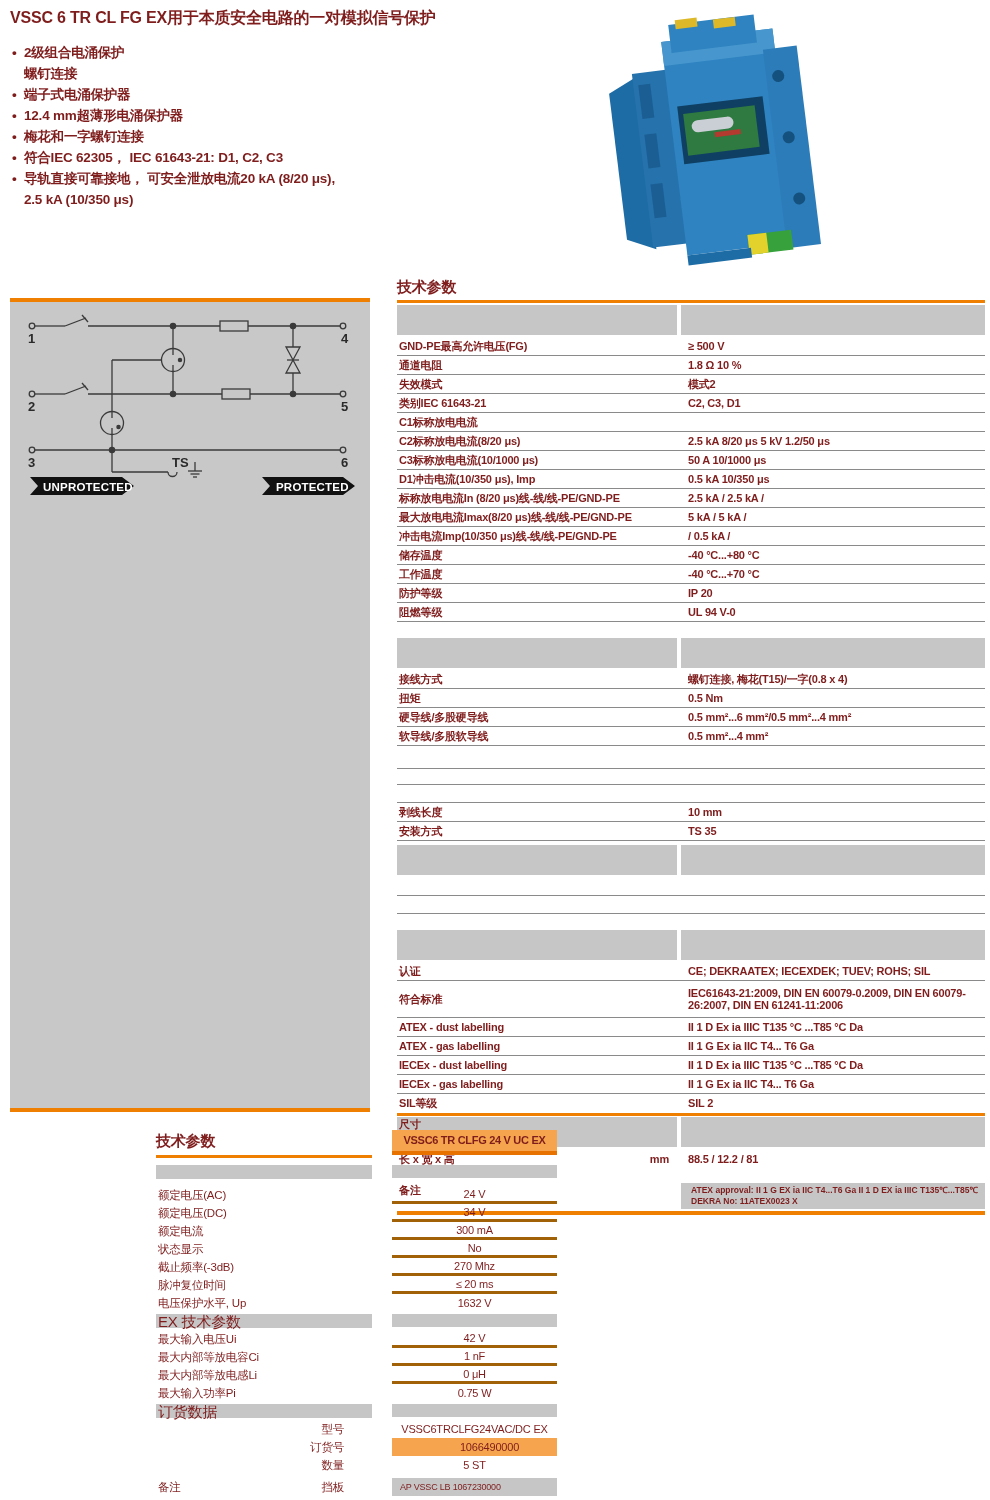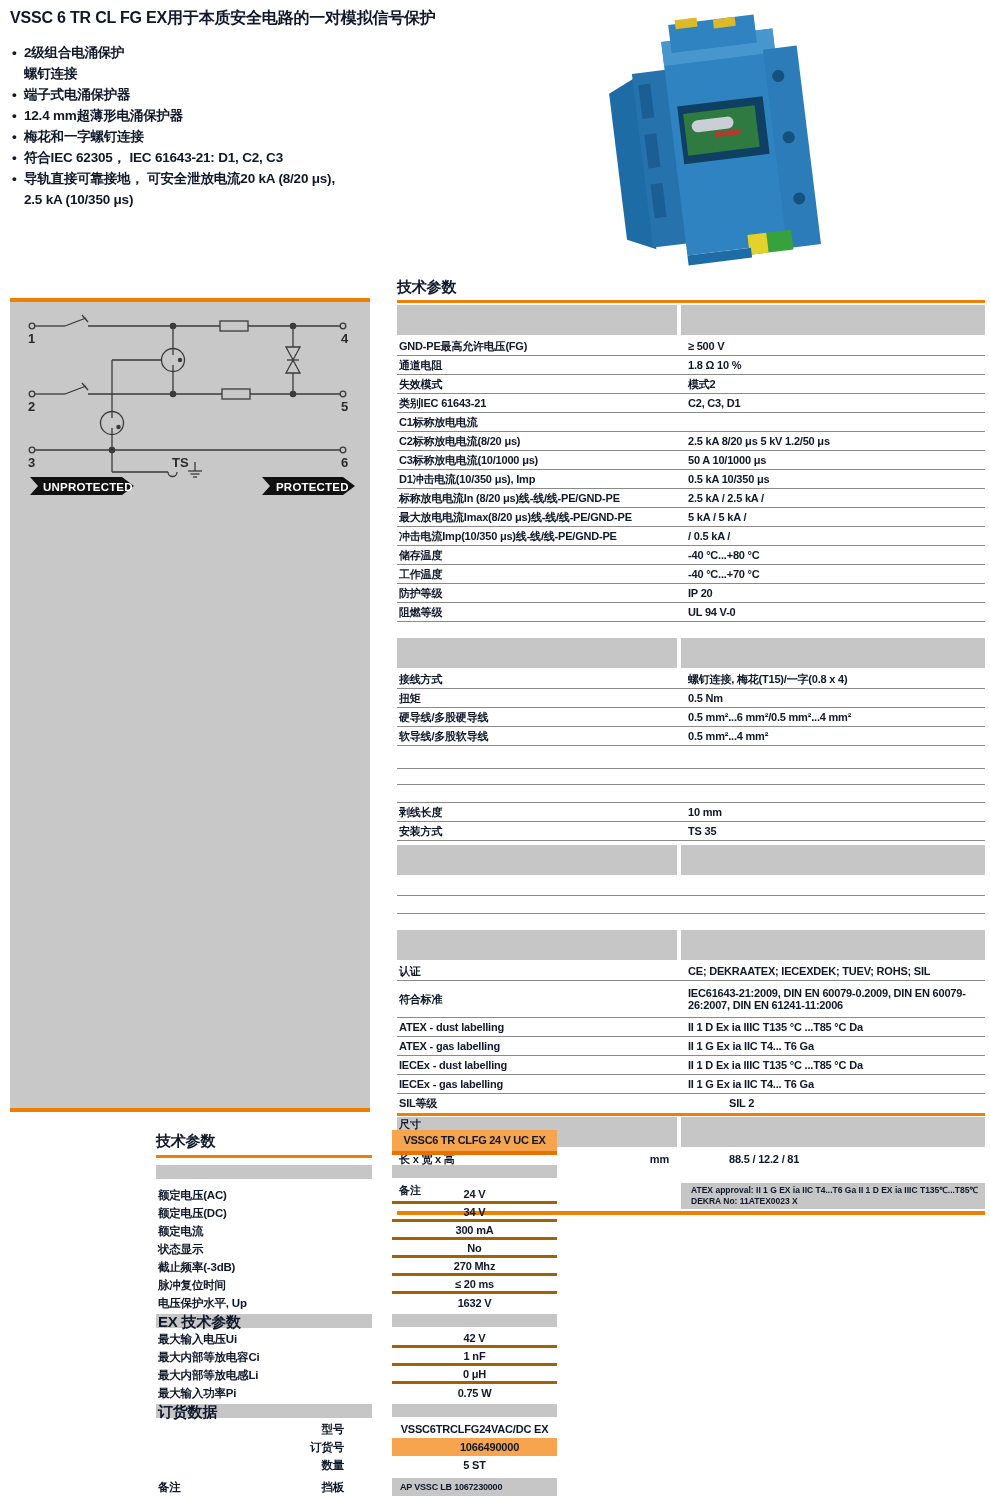--- a/index.html
+++ b/index.html
@@ -1,17 +1,17 @@
 <!DOCTYPE html>
 <html><head>
 <meta charset="utf-8">
 <style>
   html,body{margin:0;padding:0;background:#fff;}
   .page{position:relative;width:990px;height:1500px;background:#ffffff;
-        font-family:"Liberation Sans",sans-serif;color:#0f172a;overflow:hidden;}
+        font-family:"Liberation Sans",sans-serif;color:#7f1d1d;overflow:hidden;}
 
   
   .title{position:absolute;left:10px;top:8px;font-size:16px;font-weight:700;letter-spacing:-0.2px;}
   .features{position:absolute;left:12px;top:42px;margin:0;padding:0;list-style:none;
             font-size:13.5px;font-weight:700;line-height:21px;letter-spacing:-0.2px;}
   .features li{position:relative;padding-left:12px;}
   .features li.b::before{content:"\2022";position:absolute;left:0;top:0;}
   .photo{position:absolute;left:585px;top:5px;width:280px;height:262px;}
 
   
@@ -24,41 +24,41 @@
   
   .spec{position:absolute;left:397px;top:278px;width:588px;}
   .spec-title{font-size:15px;font-weight:700;height:19px;padding-bottom:3px;
               border-bottom:3px solid #EE7F00;margin-bottom:2px;letter-spacing:-0.2px;}
   .t-band{display:flex;height:30px;margin-bottom:2px;}
   .t-band .bl{width:280px;background:#C6C6C6;margin-right:4px;font-size:11px;font-weight:700;
               line-height:15px;padding-left:2px;box-sizing:border-box;}
   .t-band .br{flex:1;background:#C6C6C6;}
   .t-row{display:flex;align-items:center;min-height:18px;border-bottom:1px solid #8a8a8a;
          font-size:11px;font-weight:700;letter-spacing:-0.2px;}
-  .t-row.noline{border-bottom:none;gap:41px;}
+  .t-row.noline{border-bottom:none;}
   .t-row .lab{width:280px;flex:none;padding-left:2px;box-sizing:border-box;
               display:flex;justify-content:space-between;align-items:center;}
   .t-row .unit{padding-right:8px;}
   .t-row .val{flex:1;padding-left:11px;}
   .t-gap{width:100%;}
   .t-oline{height:3px;background:#EE7F00;margin:1px 0 1px;}
   .t-obar{height:4px;background:#EE7F00;margin-top:2px;}
   .t-note{display:flex;}
   .t-note .lab{width:280px;flex:none;margin-right:4px;font-size:11px;font-weight:700;padding-left:2px;box-sizing:border-box;}
   .t-note .val{flex:1;background:#C6C6C6;min-height:26px;font-size:8.5px;font-weight:700;
                line-height:11px;padding:2px 4px 2px 10px;box-sizing:border-box;}
 
   
   .lower-title{position:absolute;left:156px;top:1132px;width:216px;font-size:15px;font-weight:700;
                height:19px;padding-bottom:4px;border-bottom:3px solid #EE7F00;letter-spacing:-0.2px;}
   .model-header{position:absolute;left:392px;top:1130px;width:165px;height:21px;background:#F6A44D;
                 border-bottom:4px solid #E87200;font-size:11px;font-weight:700;text-align:center;
                 line-height:21px;letter-spacing:-0.3px;}
   .lower-rows{position:absolute;left:156px;top:1163px;width:401px;}
-  .m-row{display:flex;min-height:18px;font-size:11.5px;font-weight:700;letter-spacing:-0.2px;}
+  .m-row{display:flex;min-height:18px;font-size:11.5px;font-weight:400;letter-spacing:-0.2px;}
   .m-row .lab{width:216px;flex:none;padding-left:2px;box-sizing:border-box;display:flex;align-items:center;}
   .m-row .lab.right{justify-content:flex-end;padding-right:28px;}
   .m-row .lab.split{justify-content:space-between;padding-right:28px;}
   .m-row .mgap{width:20px;flex:none;}
   .m-row .val{width:165px;flex:none;text-align:center;font-size:11px;display:flex;align-items:center;
               justify-content:center;box-sizing:border-box;}
   .m-row .val.line{border-bottom:3px solid #a16207;}
   .m-row .val.hl{background:#F6A44D;padding-left:30px;}
   .m-row .val.graybg{background:#C6C6C6;justify-content:flex-start;padding-left:8px;font-size:9px;}
   .m-row.band{min-height:13px;margin:2px 0;}

